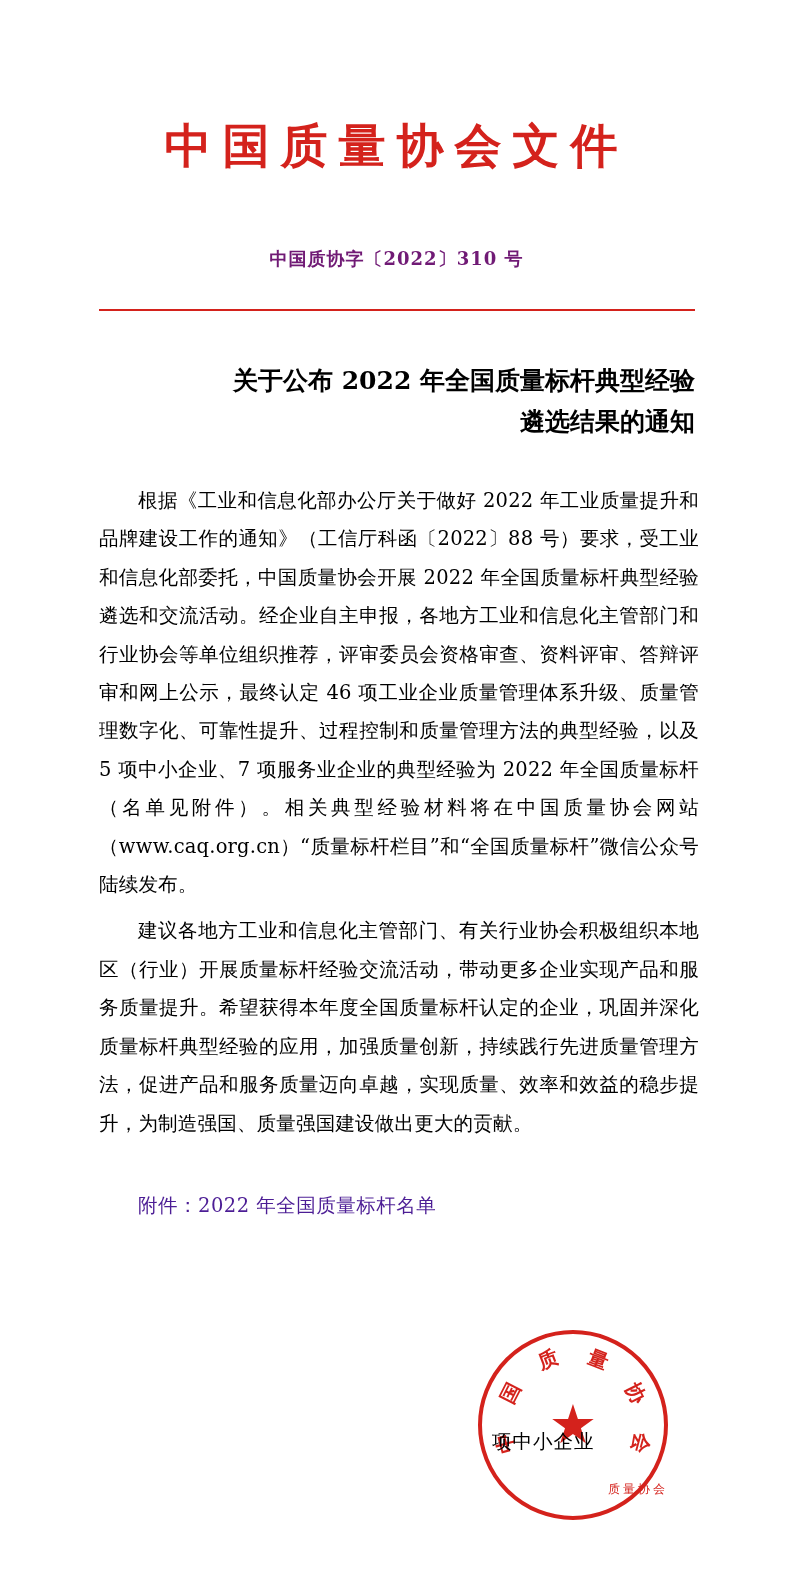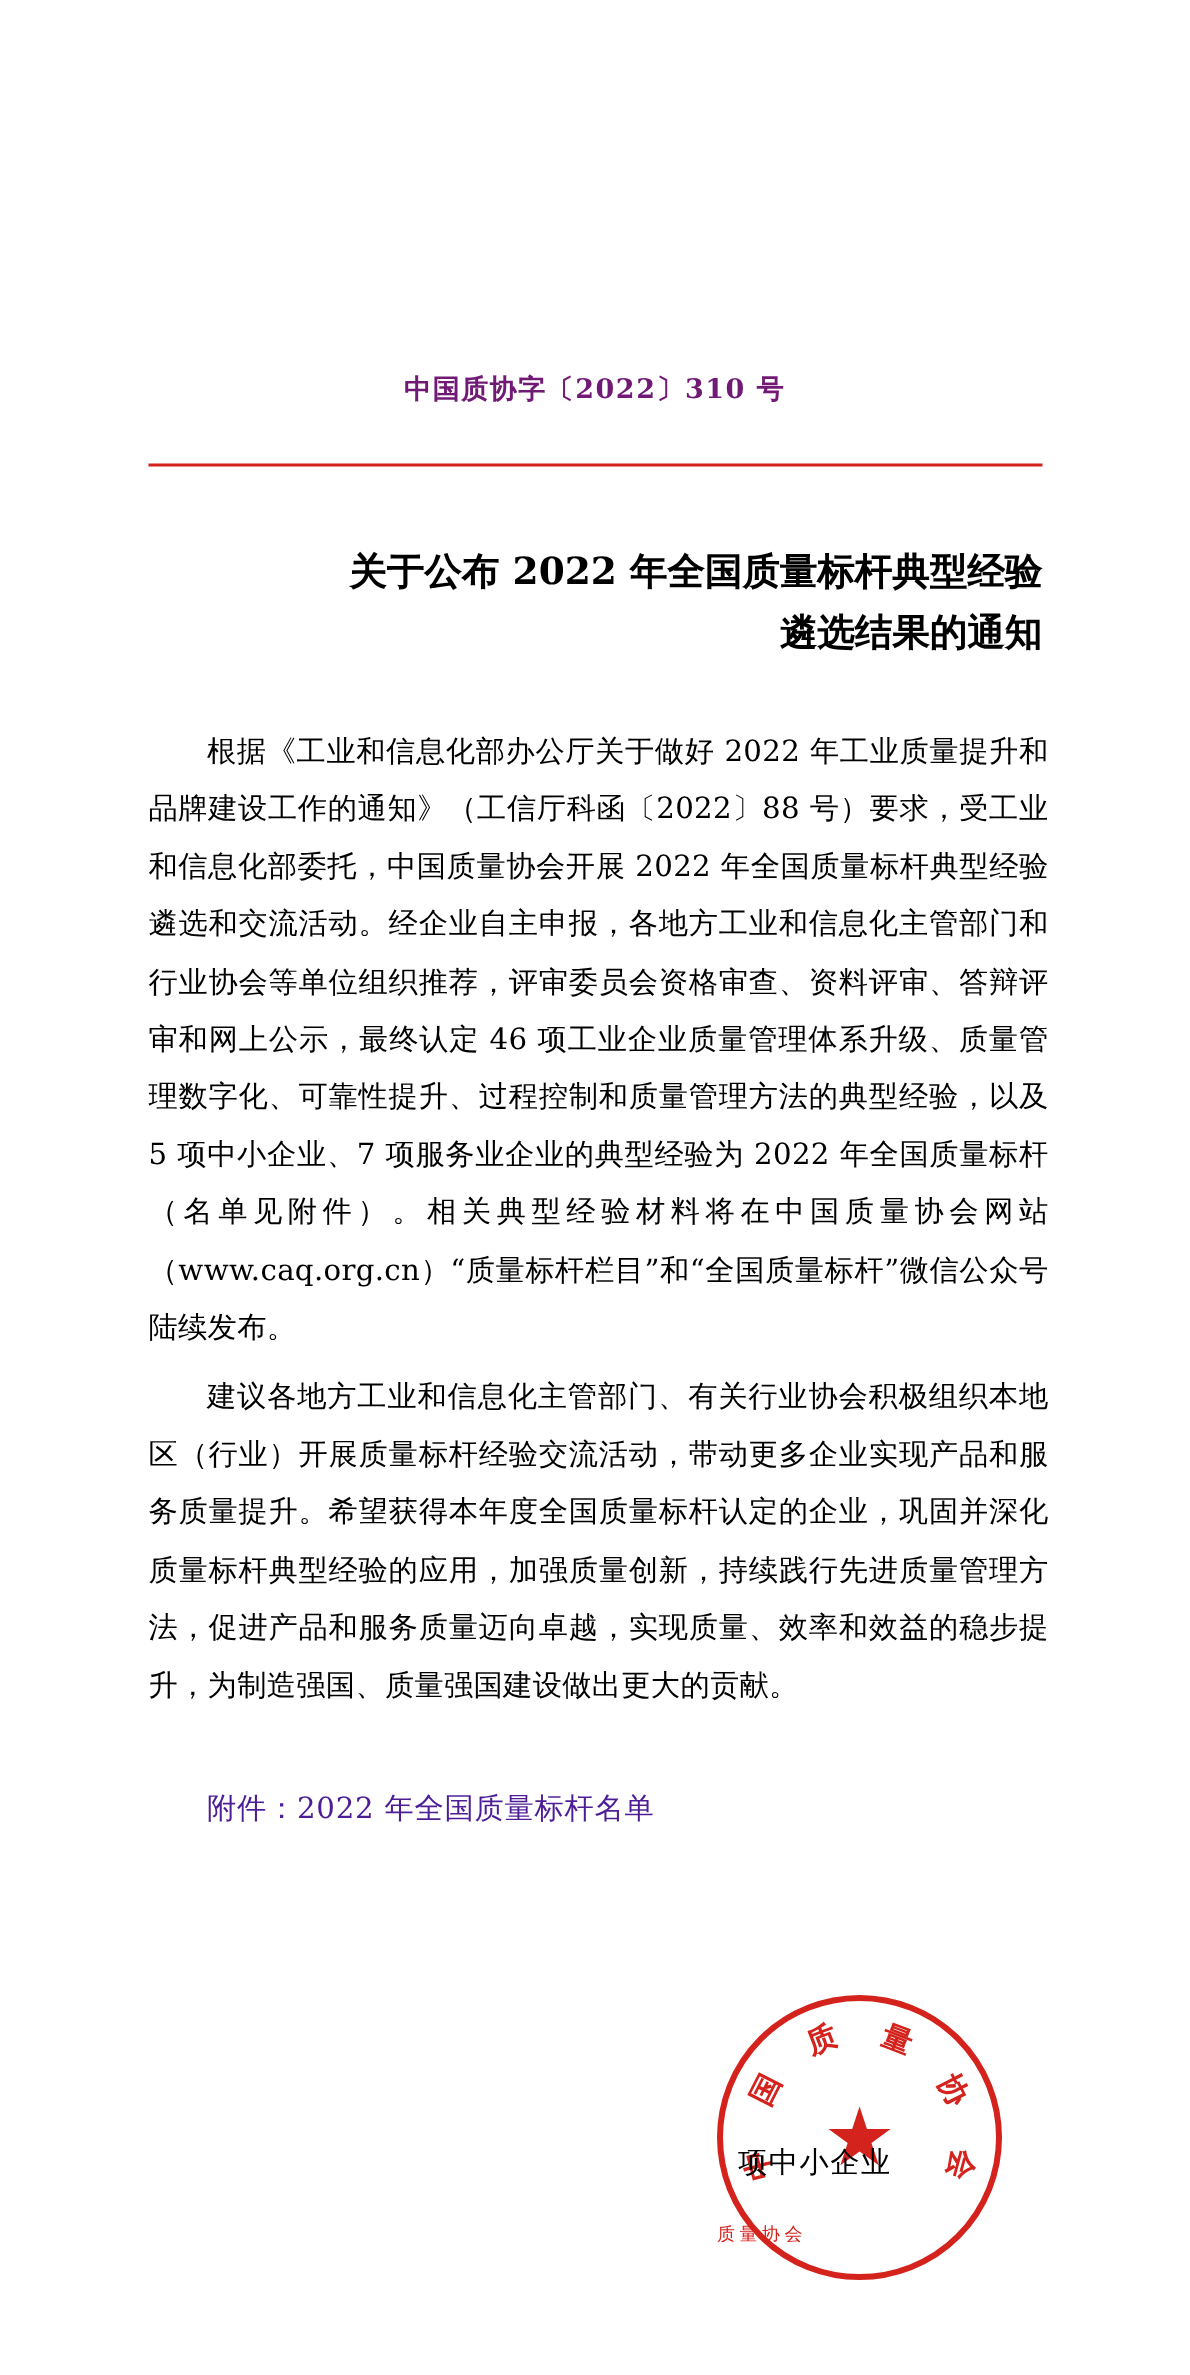--- a/index.html
+++ b/index.html
@@ -146,21 +146,21 @@
     font-weight: bold;
     font-size: 20px;
     color: #d4221c;
     transform-origin: 0 0;
   }
   .seal-bottom-text {
     position: absolute;
     left: 0;
     right: 0;
     bottom: 22px;
-    text-align: left;
+    text-align: right;
     font-size: 12px;
     letter-spacing: 3px;
     color: #d4221c;
   }
 
   
   .sign-org {
     position: absolute;
     left: 492px;
     top: 1428px;
@@ -177,20 +177,23 @@
     letter-spacing: 1px;
     color: #000;
     white-space: nowrap;
   }
 </style>
 </head>
 <body>
 
 <div class="page">
 
+  <div class="masthead">
+    <div class="masthead-title">中国质量协会文件</div>
+  </div>
 
   <div class="doc-number">中国质协字〔2022〕310 号</div>
 
   <div class="red-rule"></div>
 
   <div class="doc-title">
     <span class="line">关于公布 2022 年全国质量标杆典型经验</span>
     <span class="line">遴选结果的通知</span>
   </div>
 

